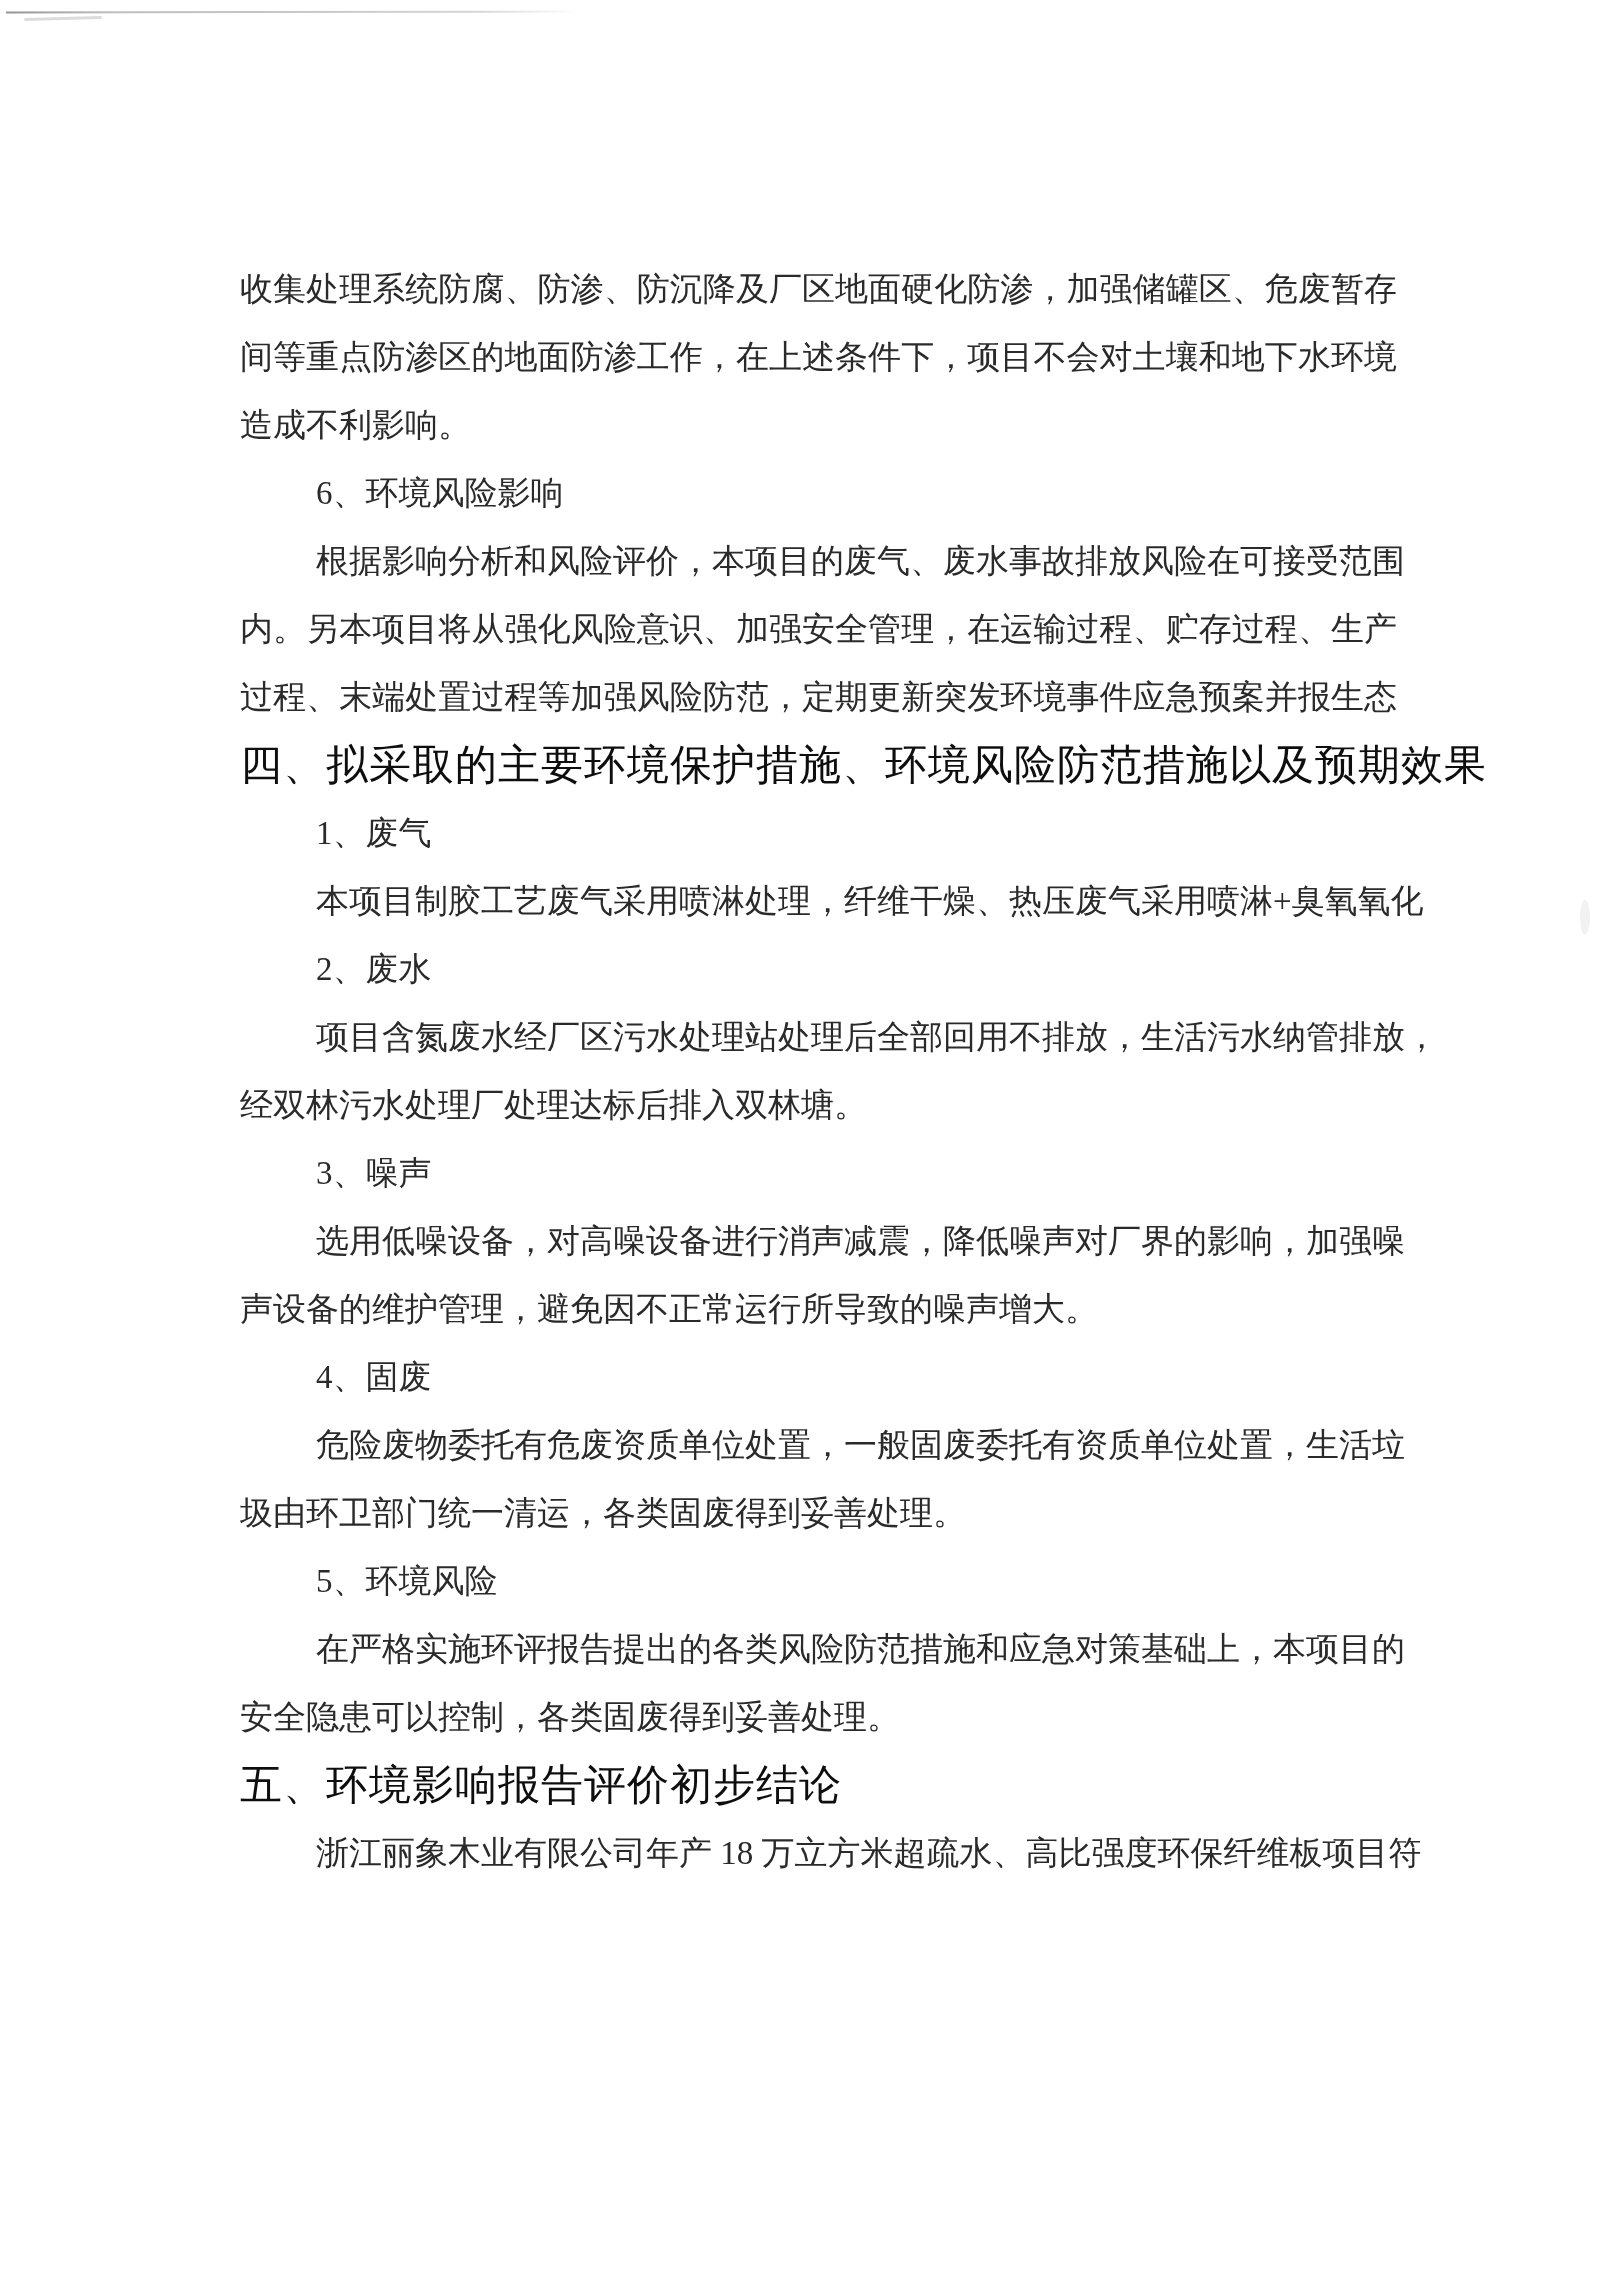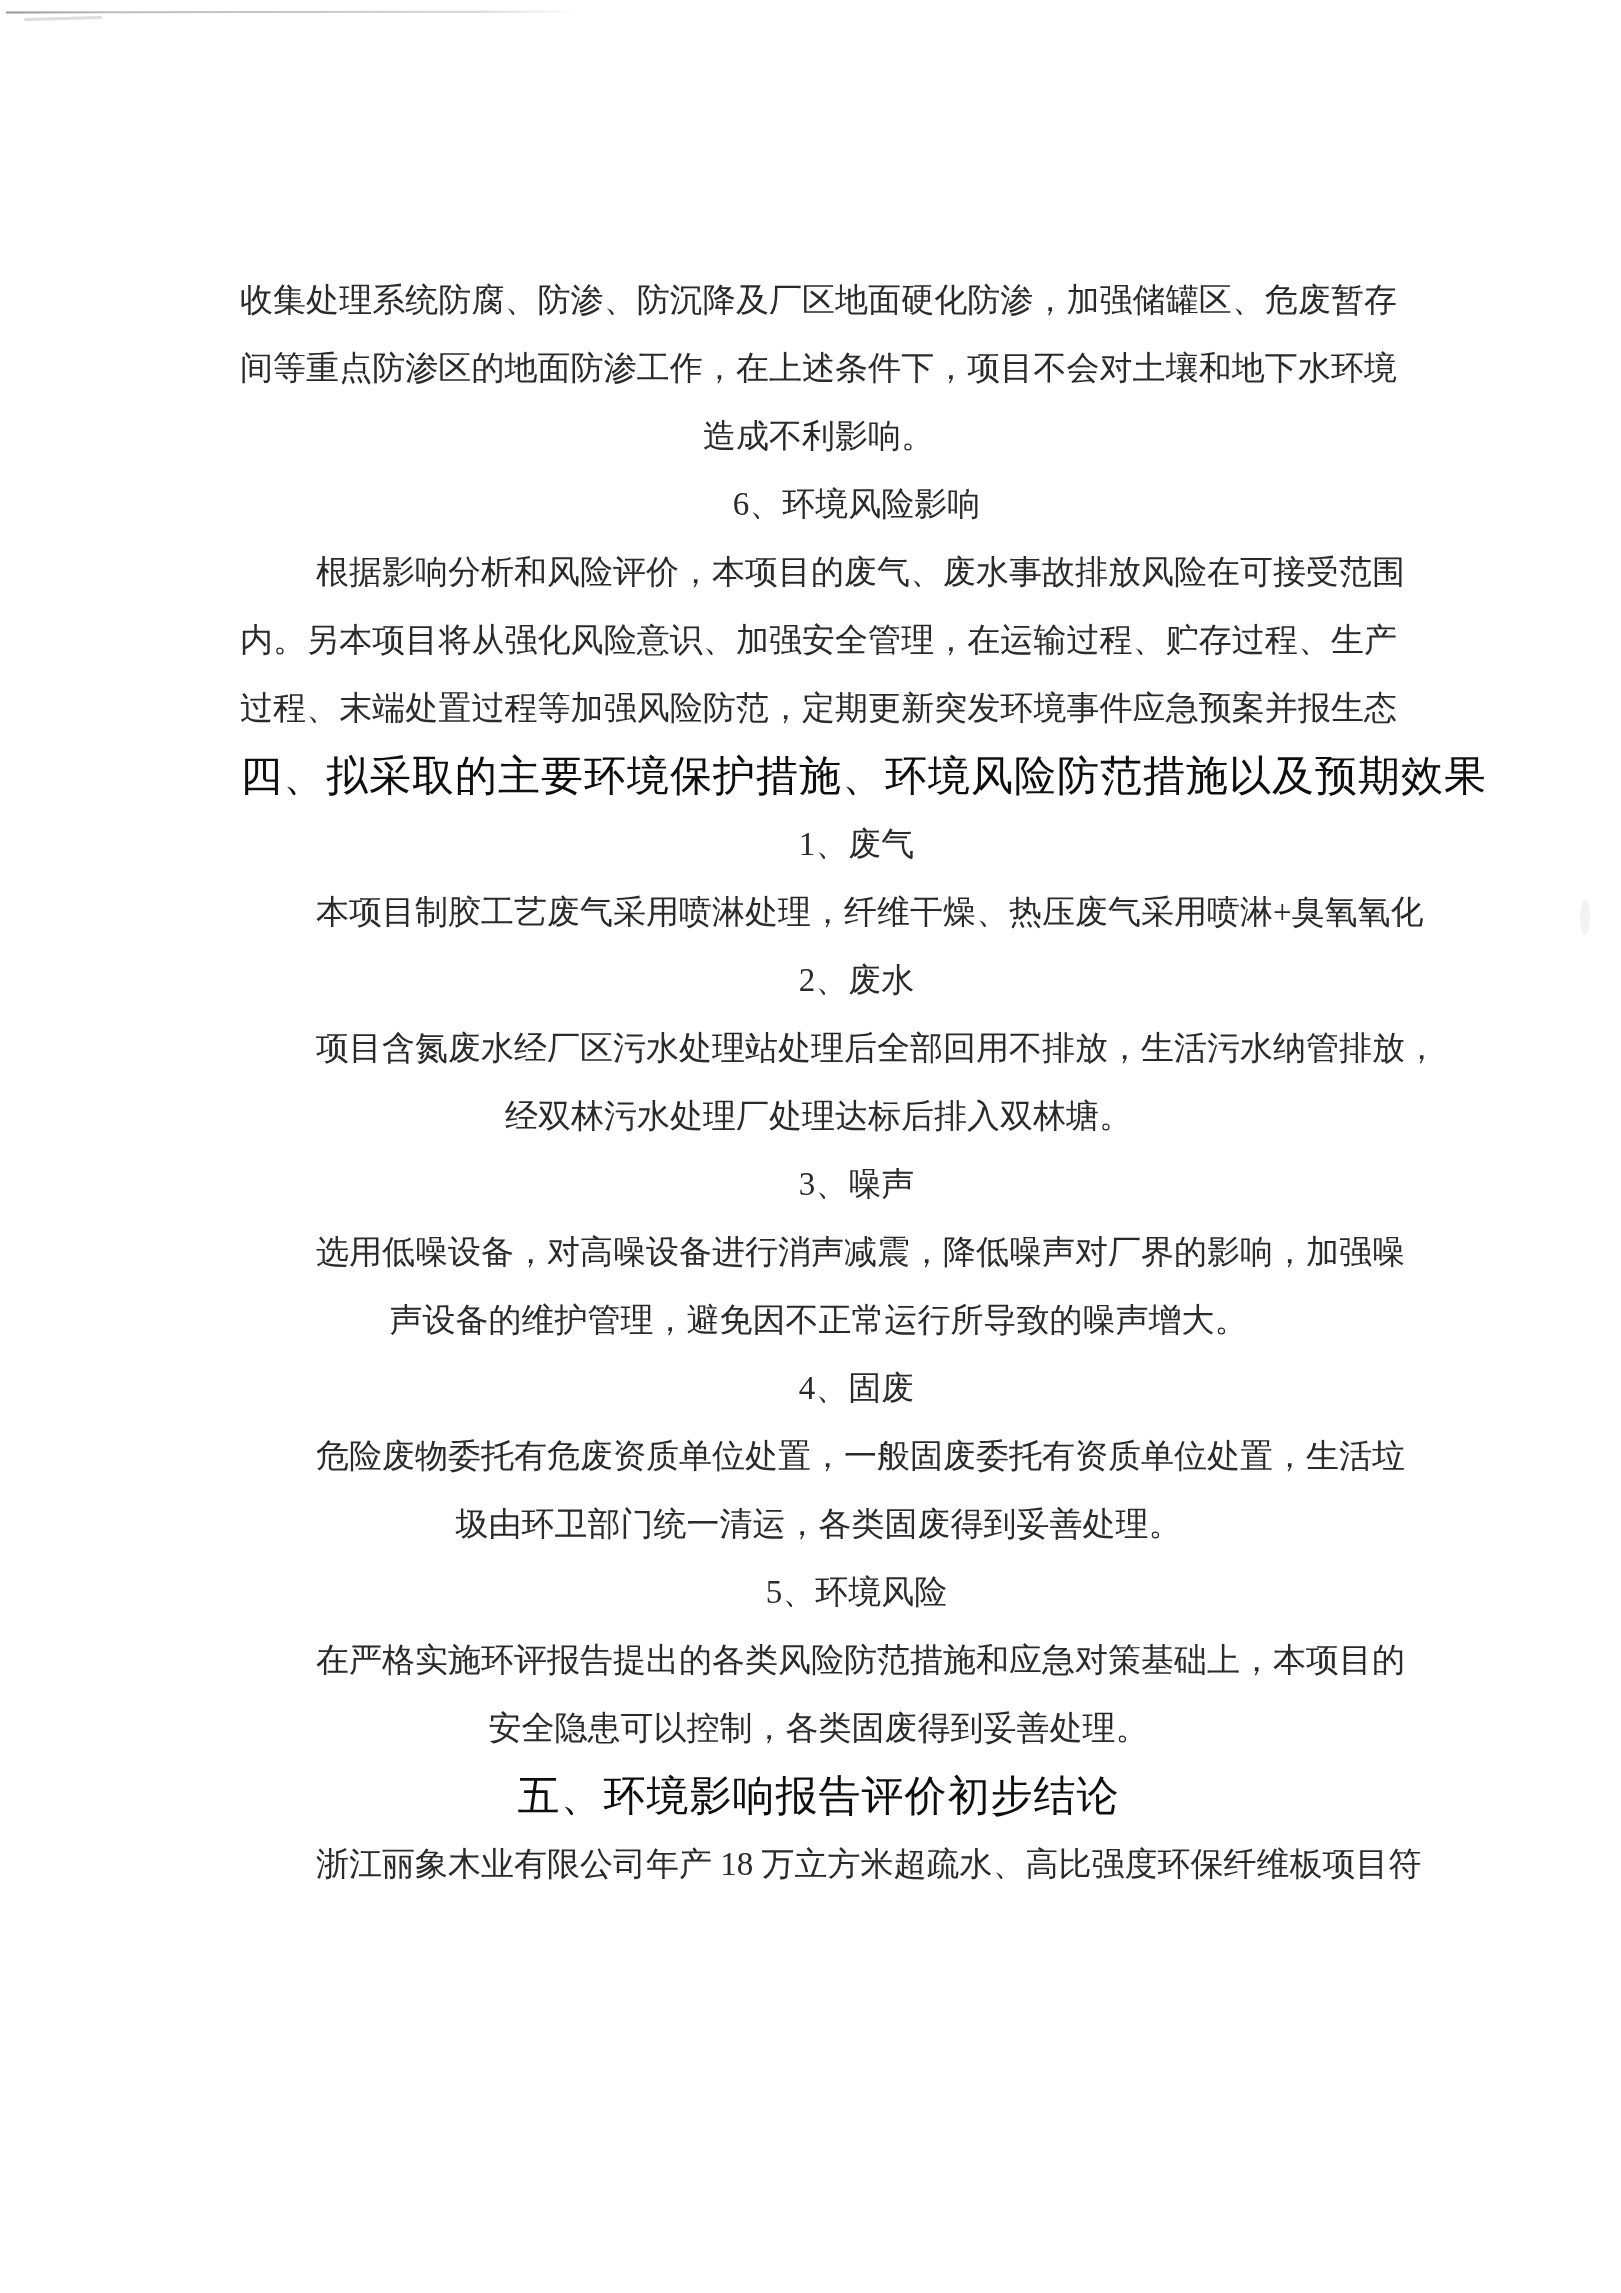--- a/index.html
+++ b/index.html
@@ -7,30 +7,30 @@
     position: relative;
     width: 1621px;
     height: 2294px;
     background: var(--page-bg, #ffffff);
     overflow: hidden;
     font-kerning: none;
   }
   .doc {
     position: absolute;
     left: 240px;
-    top: 266px;
+    top: 255px;
     width: 1157px;
   }
   .line {
     font-family: "Liberation Serif", "DejaVu Serif", serif;
     font-size: 33px;
     line-height: 68px;
     color: var(--body-color, #2a2a2a);
     white-space: nowrap;
-    text-align: center;
+    text-align: left;
   }
   
   .line.j {
     text-align: justify;
     text-align-last: justify;
     text-justify: inter-character;
   }
   
   .line.indent { padding-left: 76px; }
   .line.indent.j { width: 1080px; }

